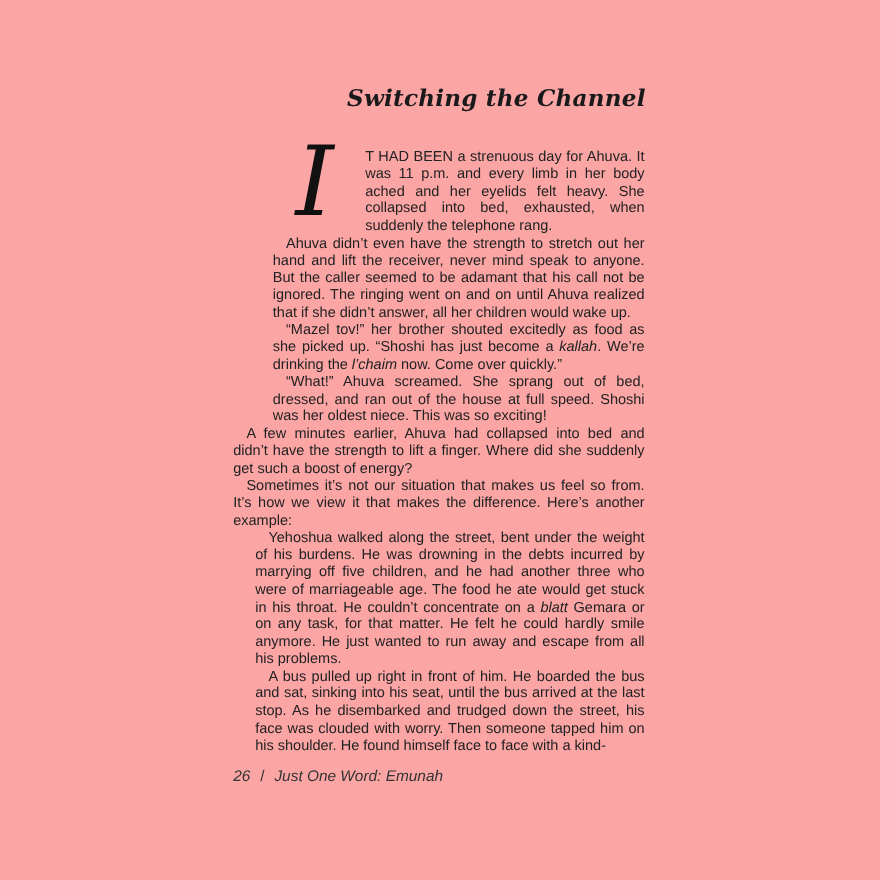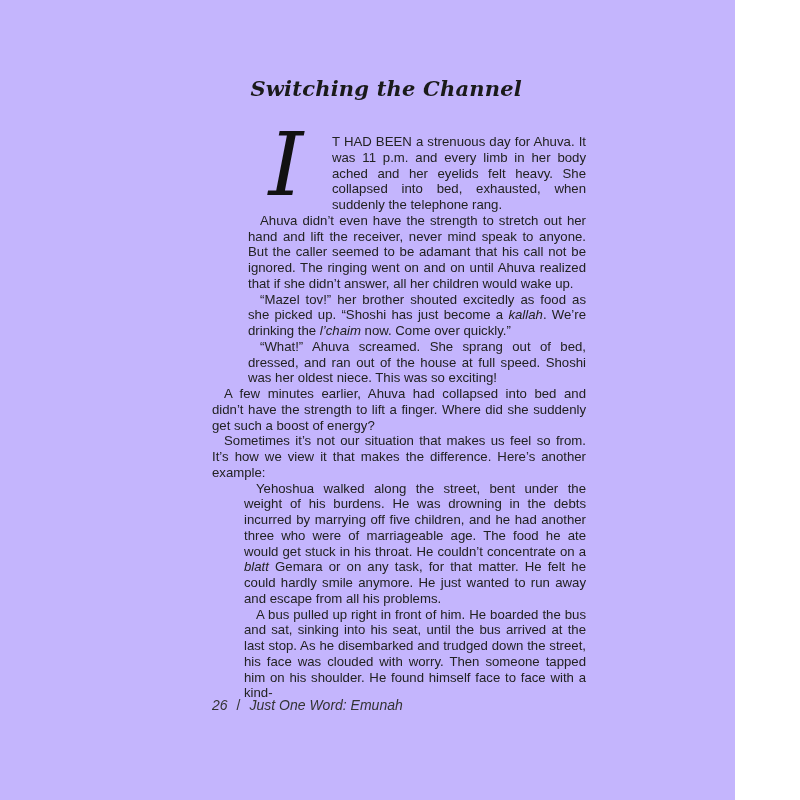--- a/index.html
+++ b/index.html
@@ -1,17 +1,17 @@
 <!DOCTYPE html>
 <html><head>
 <meta charset="utf-8">
 <style>
   html, body { margin: 0; padding: 0; background: #ffffff; }
   body { width: 800px; height: 800px; position: relative; overflow: hidden; color: #1e1e1e; }
-  .page { position: absolute; left: 0; top: 0; width: 735px; height: 800px; background: #c4b5fd; }
+  .page { position: absolute; left: 0; top: 0; width: 800px; height: 800px; background: #fca5a5; }
   .title {
     position: absolute; right: 213px; top: 76px;
     font-family: "DejaVu Serif", serif; font-style: italic; font-weight: bold;
     font-size: 21px; letter-spacing: 0.2px; color: #1a1a1a;
   }
   .body {
     position: absolute; left: 212px; top: 134px; width: 374px;
     font-family: "Liberation Sans", sans-serif; font-size: 13.2px; line-height: 15.75px;
     text-align: justify; color: #222;
   }
@@ -44,21 +44,21 @@
       <p class="ti" style="clear:left;">Ahuva didn’t even have the strength to stretch out her hand and lift the receiver, never mind speak to anyone. But the caller seemed to be adamant that his call not be ignored. The ringing went on and on until Ahuva realized that if she didn’t answer, all her children would wake up.</p>
       <p class="ti">
         <span>“Mazel tov!” her brother shouted excitedly as food as she picked up. “Shoshi has just become a </span><em>kallah</em><span>. We’re drinking the </span><em>l’chaim</em><span> now. Come over quickly.”</span>
       </p>
       <p class="ti">“What!” Ahuva screamed. She sprang out of bed, dressed, and ran out of the house at full speed. Shoshi was her oldest niece. This was so exciting!</p>
     </div>
 
     <p class="ti">A few minutes earlier, Ahuva had collapsed into bed and didn’t have the strength to lift a finger. Where did she suddenly get such a boost of energy?</p>
     <p class="ti">Sometimes it’s not our situation that makes us feel so from. It’s how we view it that makes the difference. Here’s another example:</p>
 
-    <div style="margin-left:32px;">
+    <div style="margin-left:20px;">
       <p class="ti">
         <span>Yehoshua walked along the street, bent under the weight of his burdens. He was drowning in the debts incurred by marrying off five children, and he had another three who were of marriageable age. The food he ate would get stuck in his throat. He couldn’t concentrate on a </span><em>blatt</em><span> Gemara or on any task, for that matter. He felt he could hardly smile anymore. He just wanted to run away and escape from all his problems.</span>
       </p>
       <p class="ti">A bus pulled up right in front of him. He boarded the bus and sat, sinking into his seat, until the bus arrived at the last stop. As he disembarked and trudged down the street, his face was clouded with worry. Then someone tapped him on his shoulder. He found himself face to face with a kind-</p>
     </div>
   </div>
 
   <div class="footer">
     <span>26</span><span class="sep">/</span><span>Just One Word: Emunah</span>
   </div>

